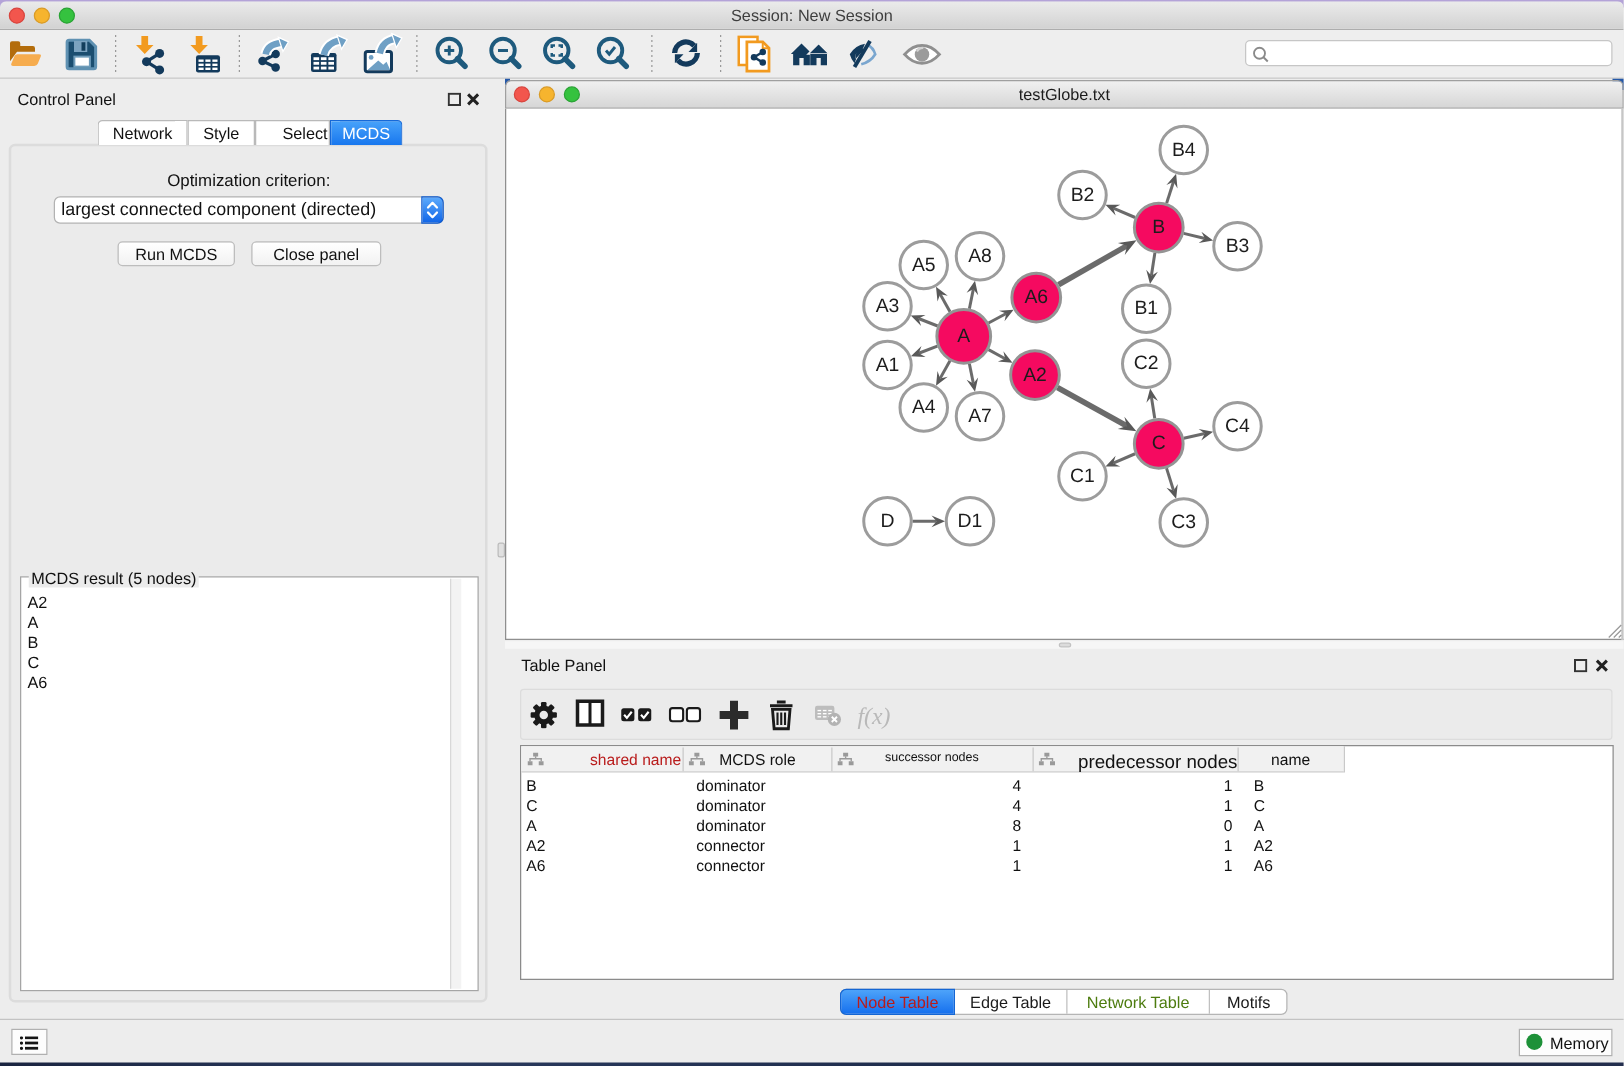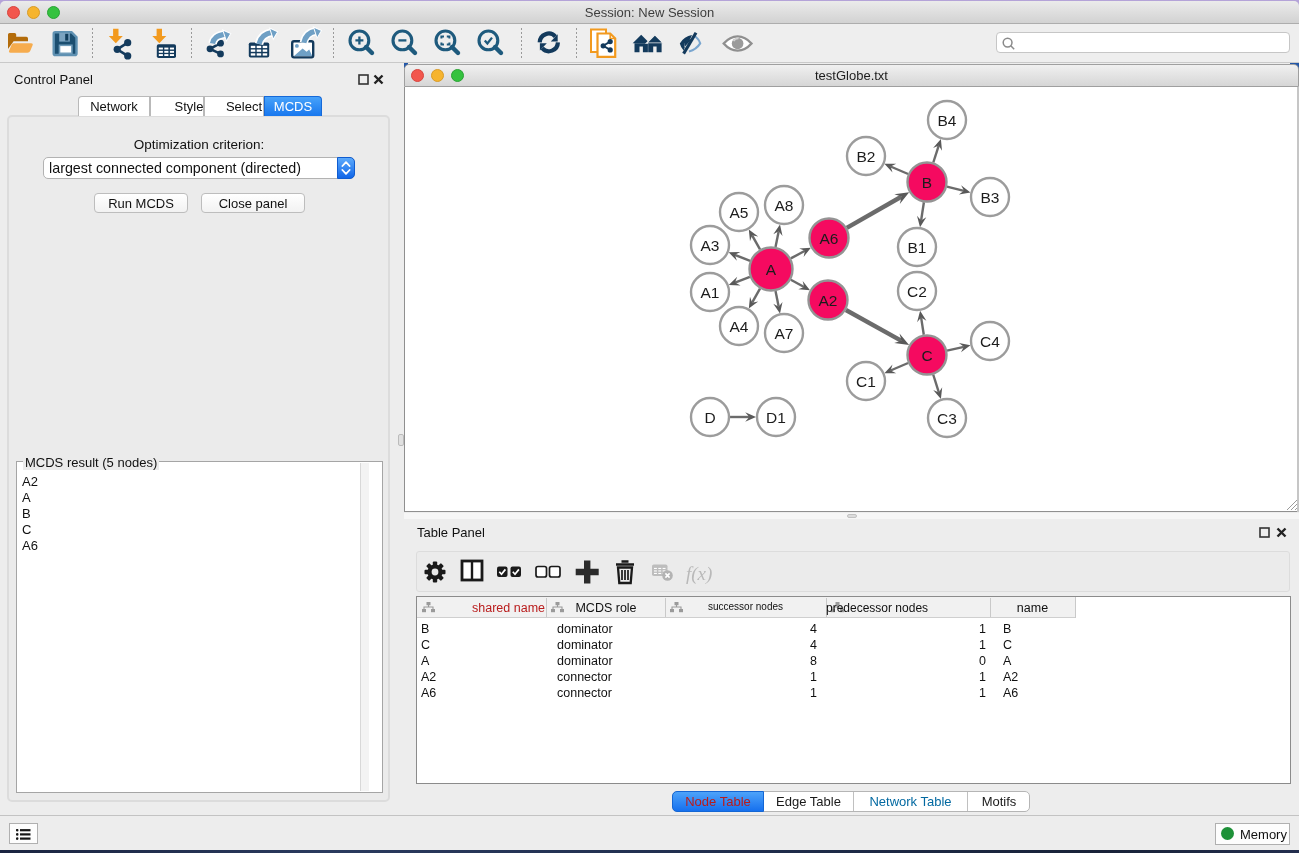--- a/index.html
+++ b/index.html
@@ -157,21 +157,21 @@
     <path d="M1.5 1.5 L9.5 9.5 M9.5 1.5 L1.5 9.5" stroke="#222" stroke-width="2.4"></path>
   </svg>
 
 <div class="abs" style="left:7px;top:115px;width:383px;height:687px;background:#ebebeb;border:2px solid #dcdcdc;border-radius:5px"></div>
 
 <div class="abs" style="left:78px;top:96px;width:72px;height:20px;background:#fff;border:1px solid #b9b9b9;border-bottom:none;border-radius:4px 0 0 0;"></div>
 <div class="abs" style="left:150px;top:96px;width:54px;height:20px;background:#fff;border:1px solid #b9b9b9;border-bottom:none;"></div>
 <div class="abs" style="left:204px;top:96px;width:60px;height:20px;background:#fff;border:1px solid #b9b9b9;border-bottom:none;"></div>
 <div class="abs" style="left:264px;top:96px;width:58px;height:20px;background:linear-gradient(#47a2fa,#1877ee);border:1px solid #1669d8;border-bottom:none;border-radius:0 4px 0 0;"></div>
 <div class="txt" style="left:78px;top:99px;width:72px;text-align:center;font-size:13px;color:#111">Network</div>
-<div class="txt" style="left:150px;top:99px;width:78px;text-align:center;font-size:13px;color:#111">Style</div>
+<div class="txt" style="left:150px;top:99px;width:54px;text-align:center;font-size:13px;color:#111">Style</div>
 <div class="txt" style="left:204px;top:99px;width:80px;text-align:center;font-size:13px;color:#111">Select</div>
 <div class="txt" style="left:264px;top:99px;width:58px;text-align:center;font-size:13px;color:#fff">MCDS</div>
 
 <div class="txt" style="left:12px;top:137px;width:374px;text-align:center;font-size:13.5px;color:#111">Optimization criterion:</div>
 
 <div class="abs" style="left:43px;top:157px;width:312px;height:22px;background:#fff;border:1px solid #b2b2b2;border-radius:5px"></div>
 <div class="abs" style="left:337px;top:157px;width:18px;height:22px;background:linear-gradient(#5caafc,#1166e8);border-radius:0 5px 5px 0;border:1px solid #0f5cd0"></div>
 <svg class="abs" style="left:341px;top:161px" width="10" height="14" viewBox="0 0 10 14">
     <path d="M1.4 5 L5 1.2 L8.6 5" fill="none" stroke="#fff" stroke-width="1.8" stroke-linecap="round" stroke-linejoin="round"></path>
     <path d="M1.4 9 L5 12.8 L8.6 9" fill="none" stroke="#fff" stroke-width="1.8" stroke-linecap="round" stroke-linejoin="round"></path>
@@ -382,21 +382,21 @@
 <div class="txt" style="left:665px;top:601px;width:161px;text-align:center;font-size:10px;color:#111">successor nodes</div>
 <div class="abs" style="left:826px;top:598px;width:1px;height:19px;background:#c9c9c9"></div>
 <svg class="abs" style="left:831.0px;top:602px" width="13" height="11" viewBox="0 0 13 11">
     <g fill="#9a9a9a">
       <rect x="4.5" y="0" width="4" height="3.2"></rect>
       <rect x="0" y="7" width="4" height="3.2"></rect>
       <rect x="9" y="7" width="4" height="3.2"></rect>
     </g>
     <path d="M6.5 3 v2 M2 7 v-2 h9 v2" fill="none" stroke="#9a9a9a" stroke-width="1.1"></path>
   </svg>
-<div class="txt" style="left:826px;top:601px;width:164px;text-align:left;font-size:12px;color:#111">predecessor nodes</div>
+<div class="txt" style="left:826px;top:601px;width:164px;text-align:right;font-size:15px;color:#111">predecessor nodes</div>
 <div class="abs" style="left:990px;top:598px;width:1px;height:19px;background:#c9c9c9"></div>
 <div class="txt" style="left:990px;top:601px;width:85px;text-align:center;font-size:12.5px;color:#111">name</div>
 <div class="abs" style="left:1075px;top:597px;width:1px;height:21px;background:#c9c9c9"></div>
 <div class="txt" style="left:421px;top:622px;font-size:12.5px;color:#111">B</div>
 <div class="txt" style="left:557px;top:622px;font-size:12.5px;color:#111">dominator</div>
 <div class="txt" style="left:665px;top:622px;width:152px;text-align:right;font-size:12.5px;color:#111">4</div>
 <div class="txt" style="left:826px;top:622px;width:160px;text-align:right;font-size:12.5px;color:#111">1</div>
 <div class="txt" style="left:1003px;top:622px;font-size:12.5px;color:#111">B</div>
 <div class="txt" style="left:421px;top:638px;font-size:12.5px;color:#111">C</div>
 <div class="txt" style="left:557px;top:638px;font-size:12.5px;color:#111">dominator</div>
@@ -418,21 +418,21 @@
 <div class="txt" style="left:665px;top:686px;width:152px;text-align:right;font-size:12.5px;color:#111">1</div>
 <div class="txt" style="left:826px;top:686px;width:160px;text-align:right;font-size:12.5px;color:#111">1</div>
 <div class="txt" style="left:1003px;top:686px;font-size:12.5px;color:#111">A6</div>
 
 <div class="abs" style="left:672px;top:791px;width:358px;height:21px;background:#fff;border:1px solid #b5b5b5;border-radius:5px"></div>
 <div class="abs" style="left:672px;top:791px;width:92px;height:21px;background:linear-gradient(#4da3fa,#1670ee);border:1px solid #1466d4;border-radius:5px 0 0 5px"></div>
 <div class="abs" style="left:853px;top:792px;width:1px;height:19px;background:#c0c0c0"></div>
 <div class="abs" style="left:967px;top:792px;width:1px;height:19px;background:#c0c0c0"></div>
 <div class="txt" style="left:672px;top:794px;width:92px;text-align:center;font-size:13px;color:#b91c1c">Node Table</div>
 <div class="txt" style="left:764px;top:794px;width:89px;text-align:center;font-size:13px;color:#1a1a1a">Edge Table</div>
-<div class="txt" style="left:854px;top:794px;width:113px;text-align:center;font-size:13px;color:#0369a1">Network Table</div>
+<div class="txt" style="left:854px;top:794px;width:113px;text-align:center;font-size:13px;color:#4d7c0f">Network Table</div>
 <div class="txt" style="left:968px;top:794px;width:62px;text-align:center;font-size:13px;color:#1a1a1a">Motifs</div>
 
 <div class="abs" style="left:0;top:815px;width:1299px;height:35px;background:#ededed;border-top:1px solid #c3c3c3"></div>
 <div class="abs" style="left:9px;top:823px;width:29px;height:21px;background:#fdfdfd;border:1px solid #b0b0b0"></div>
 <svg class="abs" style="left:16px;top:829px" width="15" height="11" viewBox="0 0 15 11">
     <g fill="#161616">
       <circle cx="1.2" cy="1.2" r="1.3"></circle>
       <circle cx="1.2" cy="5.4" r="1.3"></circle>
       <circle cx="1.2" cy="9.6" r="1.3"></circle>
       <rect x="4" y="0.1" width="10.5" height="2.2"></rect>

